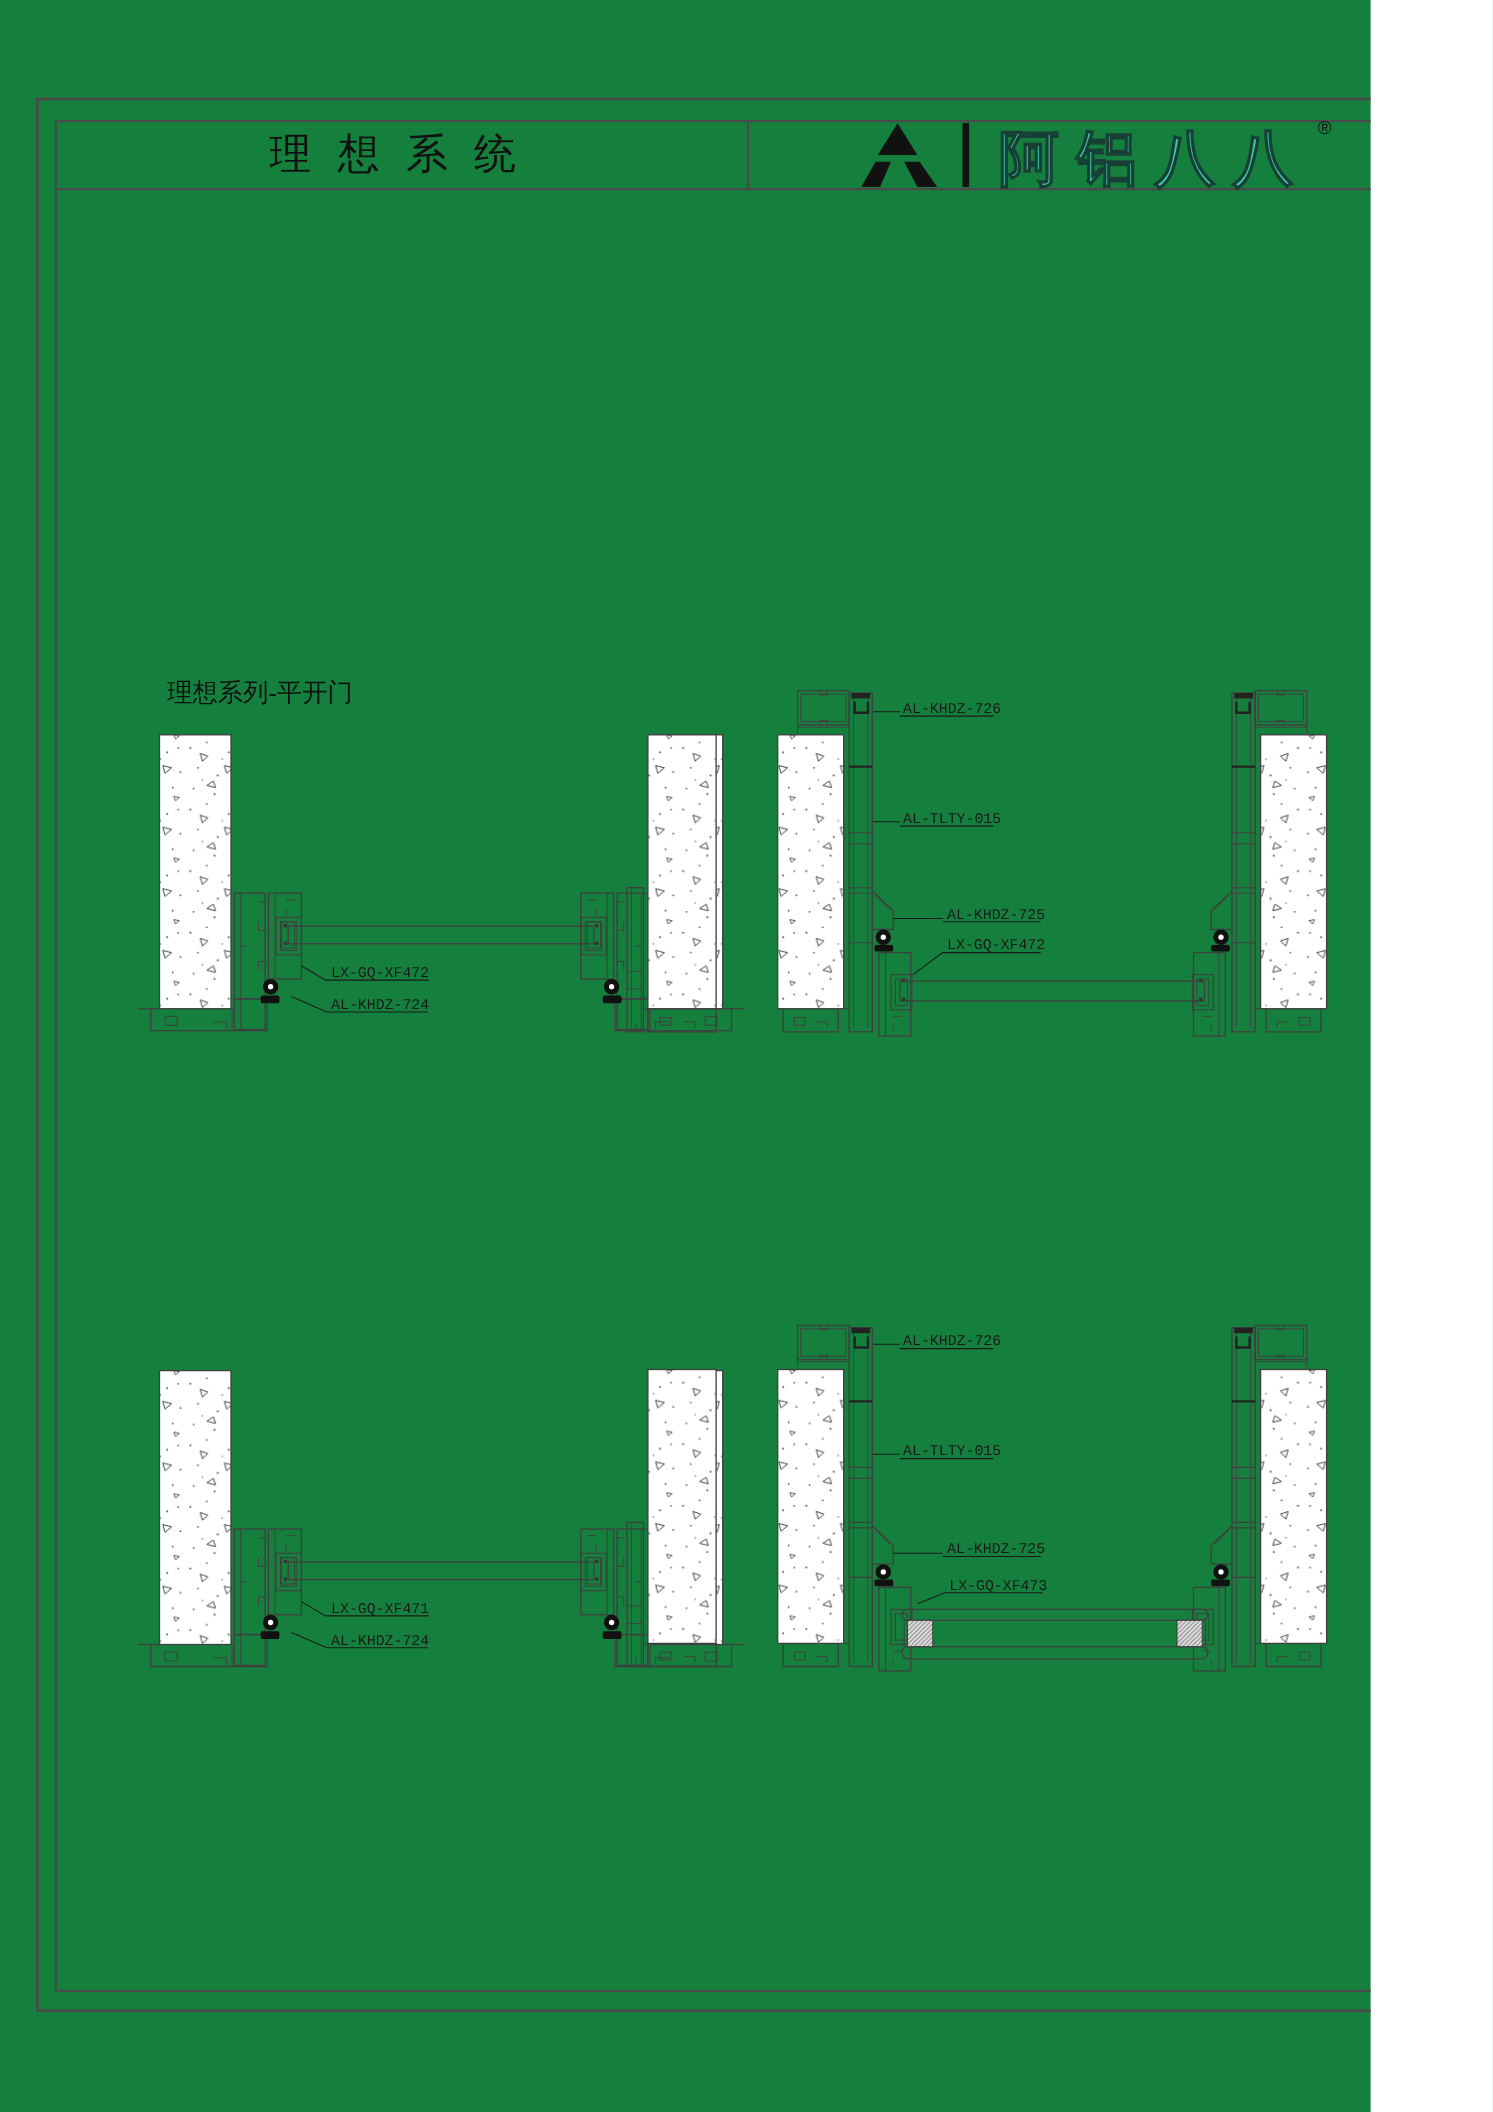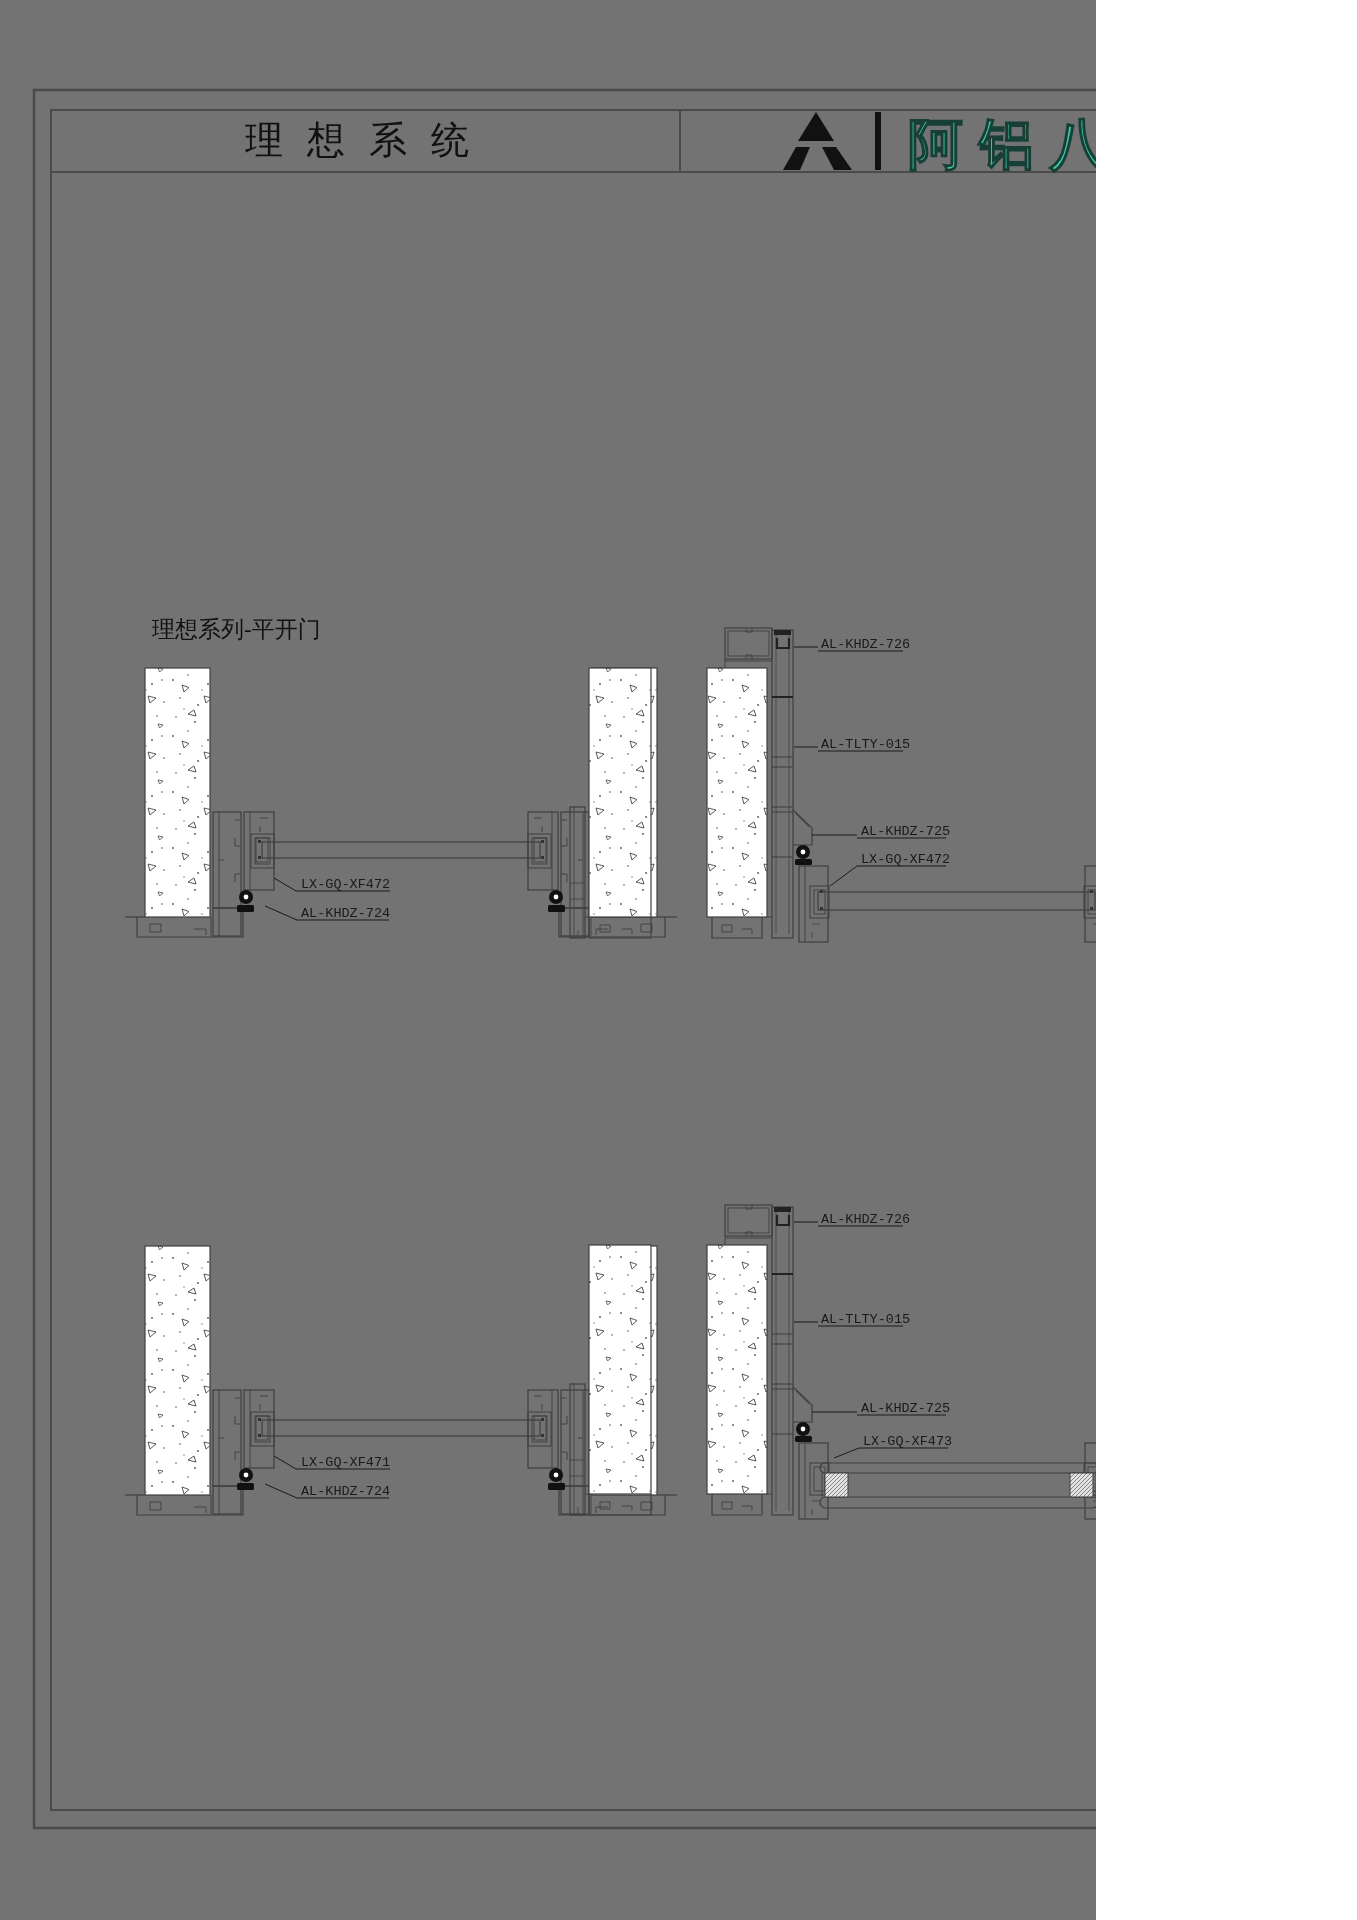--- a/index.html
+++ b/index.html
@@ -1,16 +1,16 @@
 <!DOCTYPE html>
 <html><head>
 <meta charset="utf-8">
 <style>
   html,body{margin:0;padding:0;background:#ffffff;}
-  .sheet{position:relative;width:1096px;height:1920px;background:#737373;overflow:hidden;}
+  .sheet{position:relative;width:1246px;height:1920px;background:#15803d;overflow:hidden;}
   svg{display:block;}
   .cad-label{font-family:"Liberation Mono","DejaVu Sans Mono",monospace;font-size:13.5px;fill:#1a1a1a;}
   .cjk-title{font-family:"Liberation Serif","DejaVu Serif",serif;font-size:38px;fill:#111;letter-spacing:24px;}
   .cjk-section{font-family:"Liberation Serif","DejaVu Serif",serif;font-size:23px;fill:#111;}
   .brand-text{font-family:"Liberation Sans","DejaVu Sans",sans-serif;font-size:55px;font-weight:bold;
               fill:#3CC9A6;stroke:#173f36;stroke-width:1.2px;letter-spacing:16px;}
   .reg-mark{font-family:"Liberation Sans","DejaVu Sans",sans-serif;font-size:17px;fill:#111;}
 </style>
 </head>
 <body>

